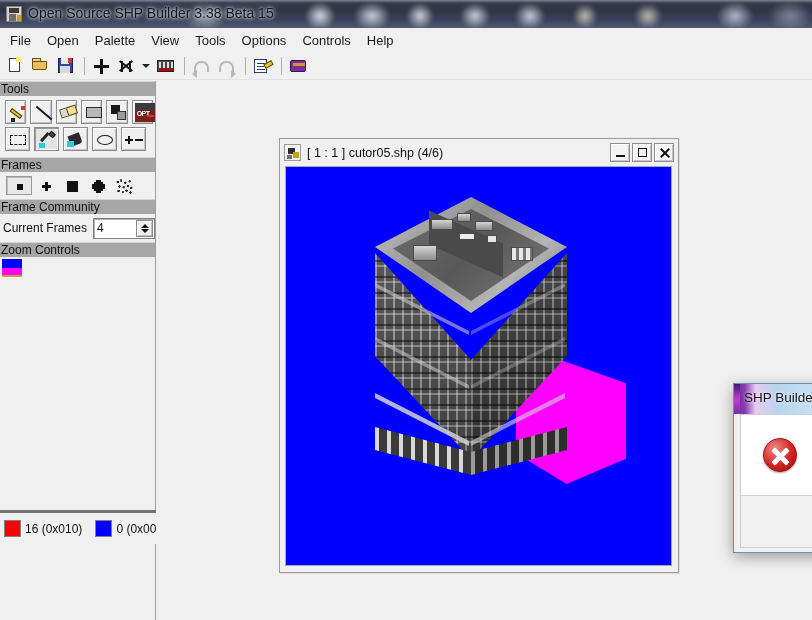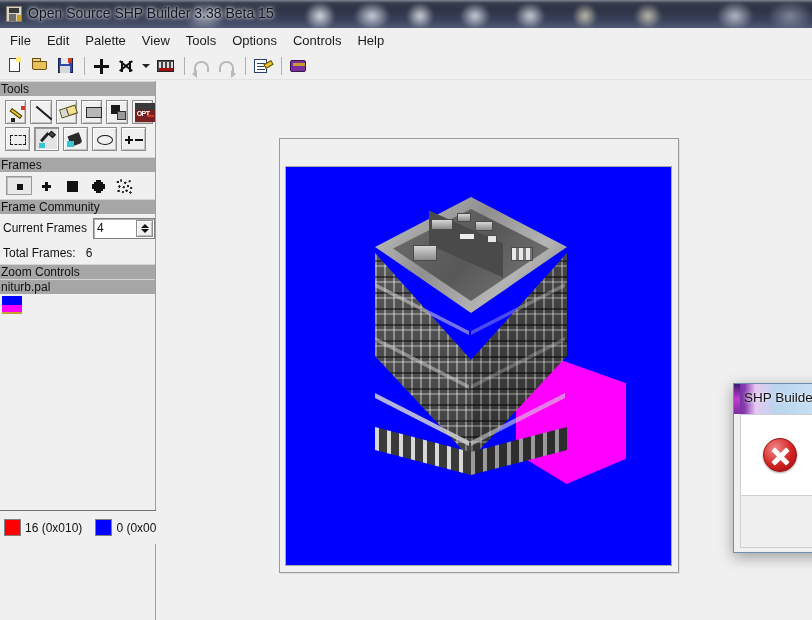--- a/index.html
+++ b/index.html
@@ -293,21 +293,21 @@
   
   #pal-area { background: #f0f0f0; padding: 2px 0 0 2px; }
   .pal-sw { width: 20px; height: 9px; display: block; }
 
   
   #statusbar {
     position: absolute; left: 0; bottom: 0; width: 156px; height: 34px;
     background: #f0f0f0;
     display: flex; align-items: center; gap: 13px;
     padding-left: 4px;
-    border-top: 1px solid #737373;
+    border-top: 3px solid #737373;
   }
   .sb-item { display: flex; align-items: center; gap: 4px; }
   .sb-chip { width: 17px; height: 17px; border: 1px solid #808080; }
   .sb-text { font-size: 12px; color: #111; white-space: nowrap; }
 
   
   #mdi {
     position: absolute; left: 157px; top: 81px; right: 0; bottom: 0;
     background: #f0f0f0;
   }
@@ -483,21 +483,21 @@
     <div id="tb-icon">
       <span class="g1"></span>
         <span class="g2"></span>
         <span class="g3"></span>
     </div>
     <div id="tb-title">Open Source SHP Builder 3.38 Beta 15</div>
   </div>
 
   <div id="menubar">
     <div class="menu-item">File</div>
-    <div class="menu-item">Edit</div>
+    <div class="menu-item">Open</div>
     <div class="menu-item">Palette</div>
     <div class="menu-item">View</div>
     <div class="menu-item">Tools</div>
     <div class="menu-item">Options</div>
     <div class="menu-item">Controls</div>
     <div class="menu-item">Help</div>
   </div>
 
   <div id="toolbar">
     <div class="tb-btn">
@@ -643,48 +643,63 @@
     <div class="ctrl-row">
       <span class="ctrl-label">Current Frames</span>
       <span class="spin">
         <input type="text" value="4" style="">
         <span class="arrows">
             <span class="up"></span>
             <span class="dn"></span>
           </span>
       </span>
     </div>
-    <div class="total-row">
-      <span>Total Frames:</span>
-      <span>6</span>
-    </div>
 
     <div class="grp-header">Zoom Controls</div>
 
-    <div class="grp-header">niturb.pal</div>
     <div id="pal-area">
       <span class="pal-sw" style="background:#0000ff"></span>
       <span class="pal-sw" style="background:#ff00ff;border-bottom:2px solid #c8a030;"></span>
     </div>
   </div>
 
   <div id="statusbar">
     <div class="sb-item">
       <span class="sb-chip" style="background:#ff0000"></span>
       <span class="sb-text">16 (0x010)</span>
     </div>
     <div class="sb-item">
       <span class="sb-chip" style="background:#0000ff"></span>
       <span class="sb-text">0 (0x000)</span>
     </div>
   </div>
 
   <div id="mdi">
 
     <div id="child">
+      <div id="child-tb">
+        <div id="child-icon">
+          <span class="sh1"></span>
+            <span class="sh2"></span>
+            <span class="sh3"></span>
+        </div>
+        <div id="child-title">[ 1 : 1 ]  cutor05.shp  (4/6)</div>
+        <div class="cw-btns">
+          <div class="cw-btn">
+              <span class="min"></span>
+            </div>
+          <div class="cw-btn">
+              <span class="max"></span>
+            </div>
+          <div class="cw-btn">
+              <span class="cl1"></span>
+              <span class="cl2"></span>
+            </div>
+        </div>
+      </div>
 
       <div id="canvas-frame">
         <div id="canvas">
 
           <div id="sprite">
             <div id="shadow"></div>
 
             <div id="wall-l" class="face"></div>
             <div id="wall-r" class="face"></div>
 

